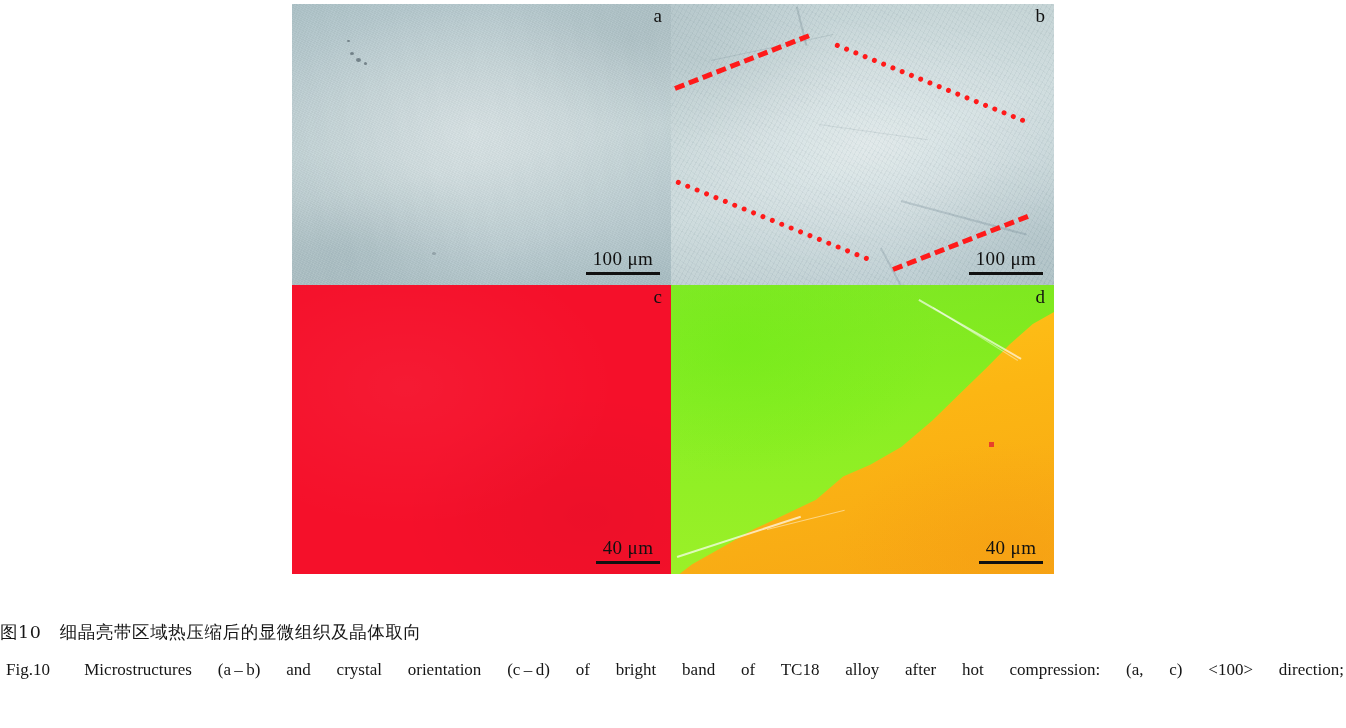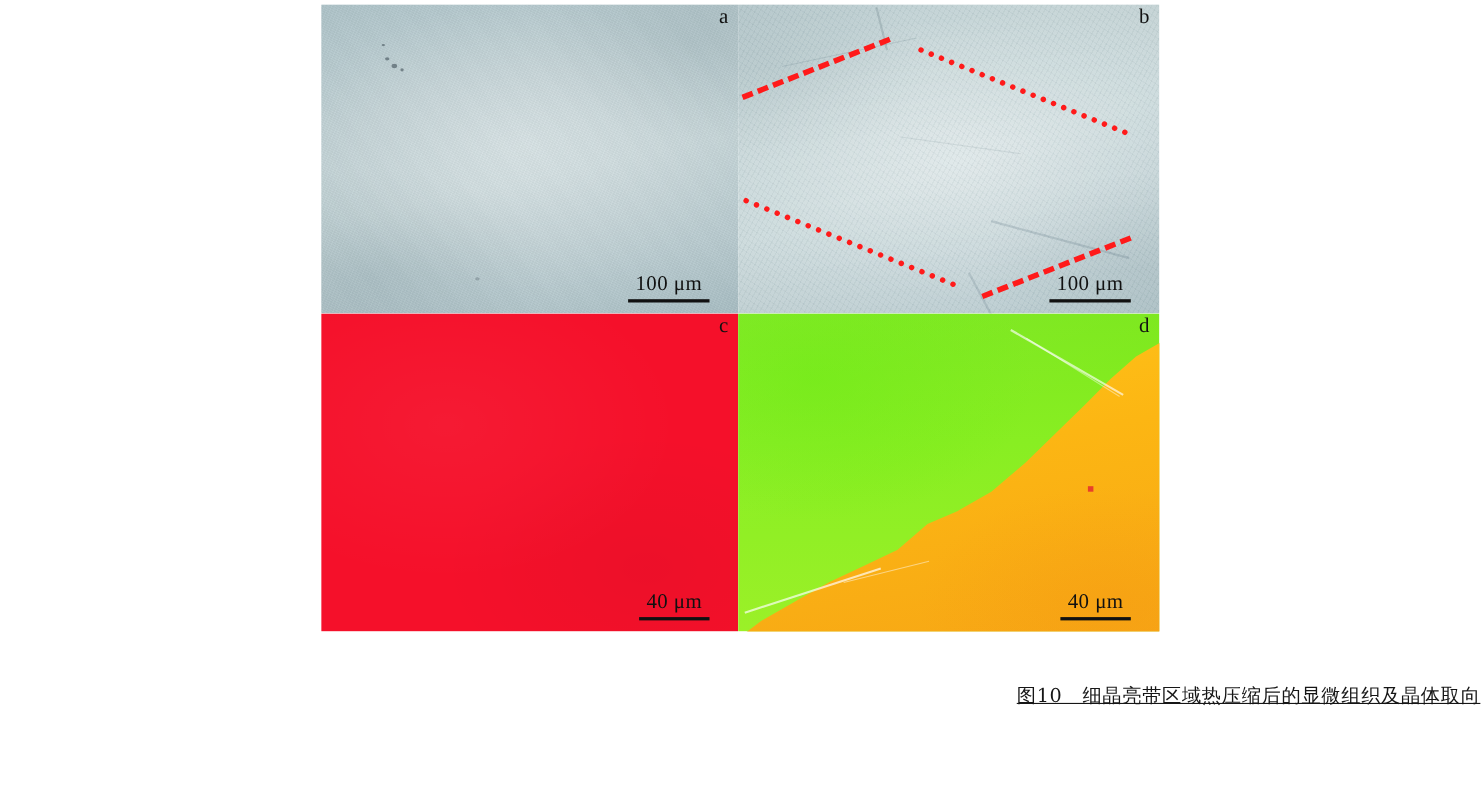--- a/index.html
+++ b/index.html
@@ -43,21 +43,21 @@
     font-size: 19px;
     line-height: 1;
     font-family: "Liberation Serif", "DejaVu Serif", serif;
     color: #111111;
     z-index: 9;
   }
 
   
   .scalebar {
     position: absolute;
-    right: 26px;
+    right: 11px;
     bottom: 10px;
     z-index: 9;
     text-align: center;
   }
   .scalebar-text {
     font-size: 19px;
     line-height: 1.05;
     color: #111111;
     letter-spacing: 0.4px;
     white-space: nowrap;
@@ -194,26 +194,25 @@
     background: #e8402a;
     z-index: 5;
   }
 
   
   #caption-cn {
     position: absolute;
     left: 0;
     top: 620px;
     width: 1346px;
-    text-align: right;
+    text-align: left;
     font-size: 17.5px;
     font-family: "DejaVu Serif", "Liberation Serif", serif;
     color: #161616;
     letter-spacing: 0.6px;
-    text-decoration: underline;
   }
   #caption-en {
     position: absolute;
     left: 6px;
     top: 654px;
     width: 1338px;
     font-size: 17px;
     line-height: 31px;
     color: #161616;
   }
@@ -291,13 +290,14 @@
       <div class="scalebar-text">40 μm</div>
       <div class="scalebar-line"></div>
     </div>
   </div>
 
 </div>
 
 <div id="caption-cn">图10　细晶亮带区域热压缩后的显微组织及晶体取向</div>
 
 <div id="caption-en">
+  <div id="caption-en-line1">Fig.10  Microstructures (a – b) and crystal orientation (c – d) of bright band of TC18 alloy after hot compression: (a, c) &lt;100&gt; direction;</div>
 </div>
 
 </body></html>

